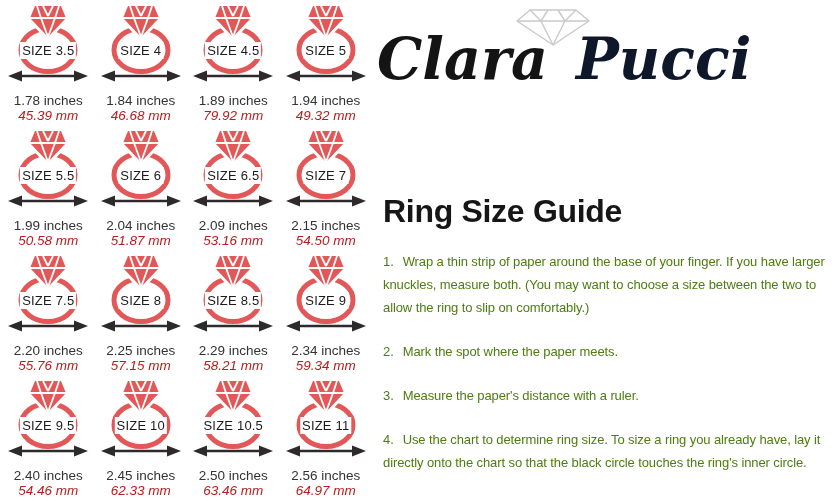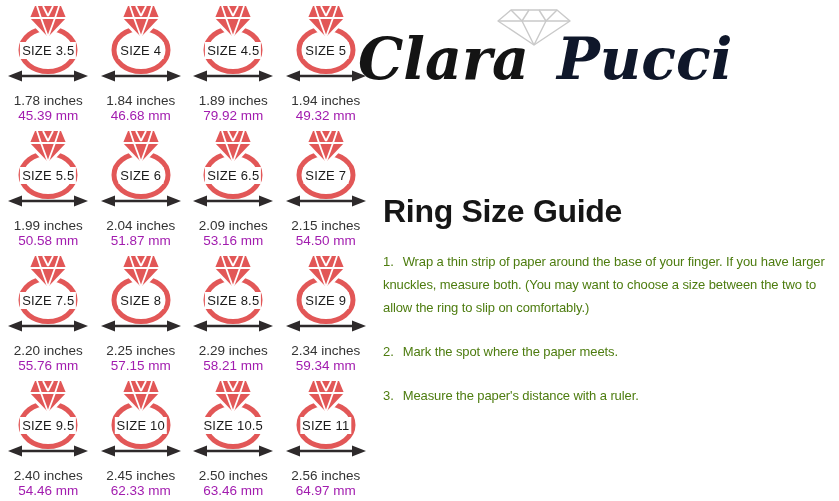--- a/index.html
+++ b/index.html
@@ -18,24 +18,24 @@
   }
   .ring-cell { display:flex; flex-direction:column; align-items:center; }
   .ring-fig { position:relative; width:84px; height:80px; margin-top:2px; }
   .ring-fig svg { position:absolute; left:0; top:0; }
   .size-label {
     position:absolute; left:50%; top:38px; transform:translateX(-50%);
     background:#ffffff; padding:0 2px; white-space:nowrap;
     font-size:13px; line-height:17px; color:#1b1b1b; letter-spacing:0.2px;
   }
   .meas-inches { margin-top:9px; font-size:13.5px; line-height:15px; color:#333333; }
-  .meas-mm { font-size:13.5px; line-height:15px; color:#a21caf; }
+  .meas-mm { font-size:13.5px; line-height:15px; color:#b91c1c;font-style:italic; }
 
   
-  #brand-logo { position:absolute; left:354px; top:2px; width:462px; height:108px; }
+  #brand-logo { position:absolute; left:373px; top:2px; width:462px; height:108px; }
   #logo-diamond { position:absolute; left:142px; top:4px; }
   #logo-words {
     position:absolute; left:4px; top:24px; display:flex; align-items:baseline; gap:28px;
     font-family:"DejaVu Serif", serif; font-style:italic; font-weight:bold; font-size:57px;
     line-height:66px; white-space:nowrap;
   }
   #logo-clara { color:#141414; }
   #logo-pucci { color:#0f172a; }
 
   
@@ -584,15 +584,16 @@
       <span id="logo-pucci">Pucci</span>
     </div>
   </div>
 
   <h1 id="guide-title">Ring Size Guide</h1>
 
   <div id="guide-steps">
     <p class="step"><span class="step-number">1.</span><span>Wrap a thin strip of paper around the base of your finger. If you have larger knuckles, measure both. (You may want to choose a size between the two to allow the ring to slip on comfortably.)</span></p>
     <p class="step"><span class="step-number">2.</span><span>Mark the spot where the paper meets.</span></p>
     <p class="step"><span class="step-number">3.</span><span>Measure the paper's distance with a ruler.</span></p>
+    <p class="step"><span class="step-number">4.</span><span>Use the chart to determine ring size. To size a ring you already have, lay it directly onto the chart so that the black circle touches the ring's inner circle.</span></p>
   </div>
 
 </div>
 
 </body></html>

